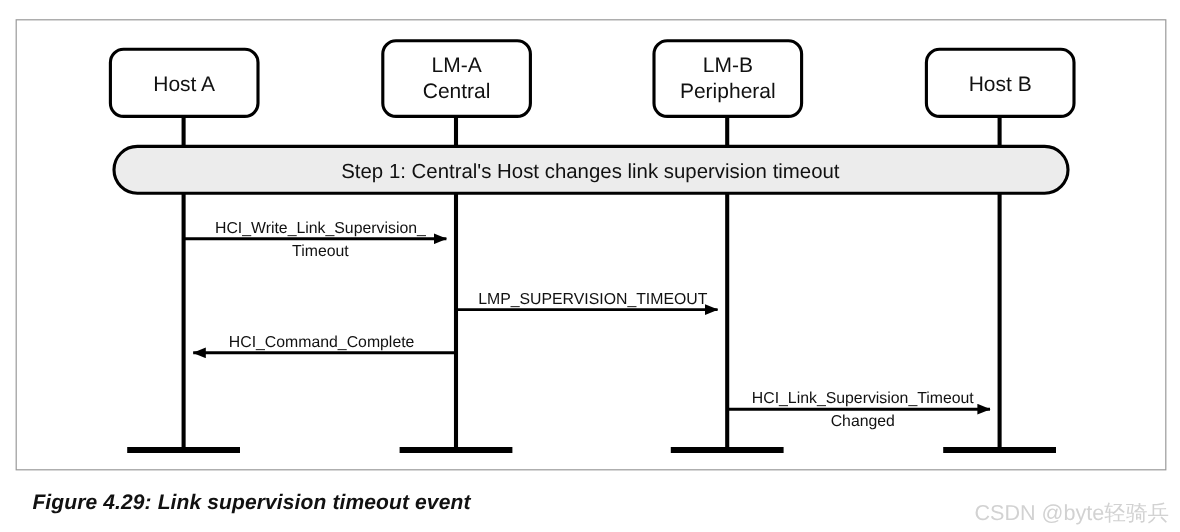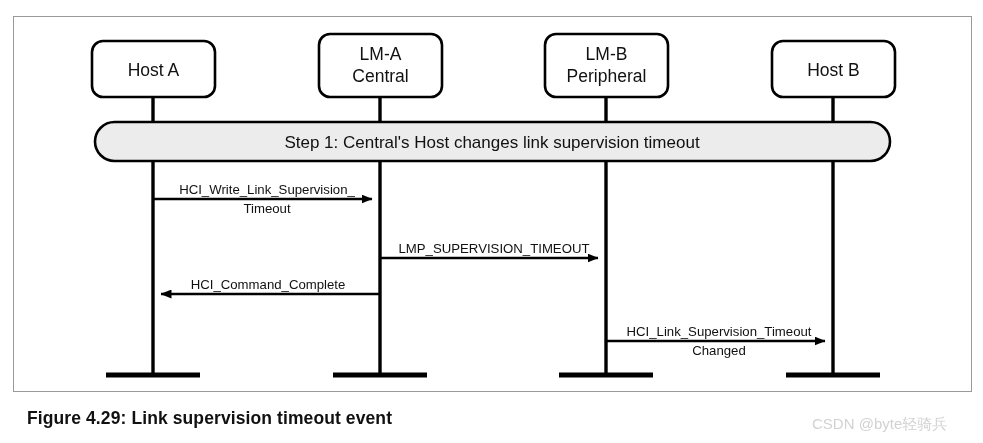--- a/index.html
+++ b/index.html
@@ -35,31 +35,32 @@
     left: 0; top: 0;
     width: 983px;
     height: 443px;
     pointer-events: none;
   }
   .caption {
     position: absolute;
     left: 27px;
     top: 408px;
     font-size: 17.5px;
+    font-style: italic;
     font-weight: bold;
     color: #111111;
     letter-spacing: 0.1px;
     white-space: nowrap;
     text-align: center;
   }
   .watermark {
     position: absolute;
     left: 812px;
     top: 415px;
-    font-size: 15px;
+    font-size: 18px;
     color: #d2d2d2;
     white-space: nowrap;
   }
   
   .lifeline-label {
     font-family: "Liberation Sans", sans-serif;
     font-size: 17.5px;
     fill: #111111;
   }
   .banner-label {

